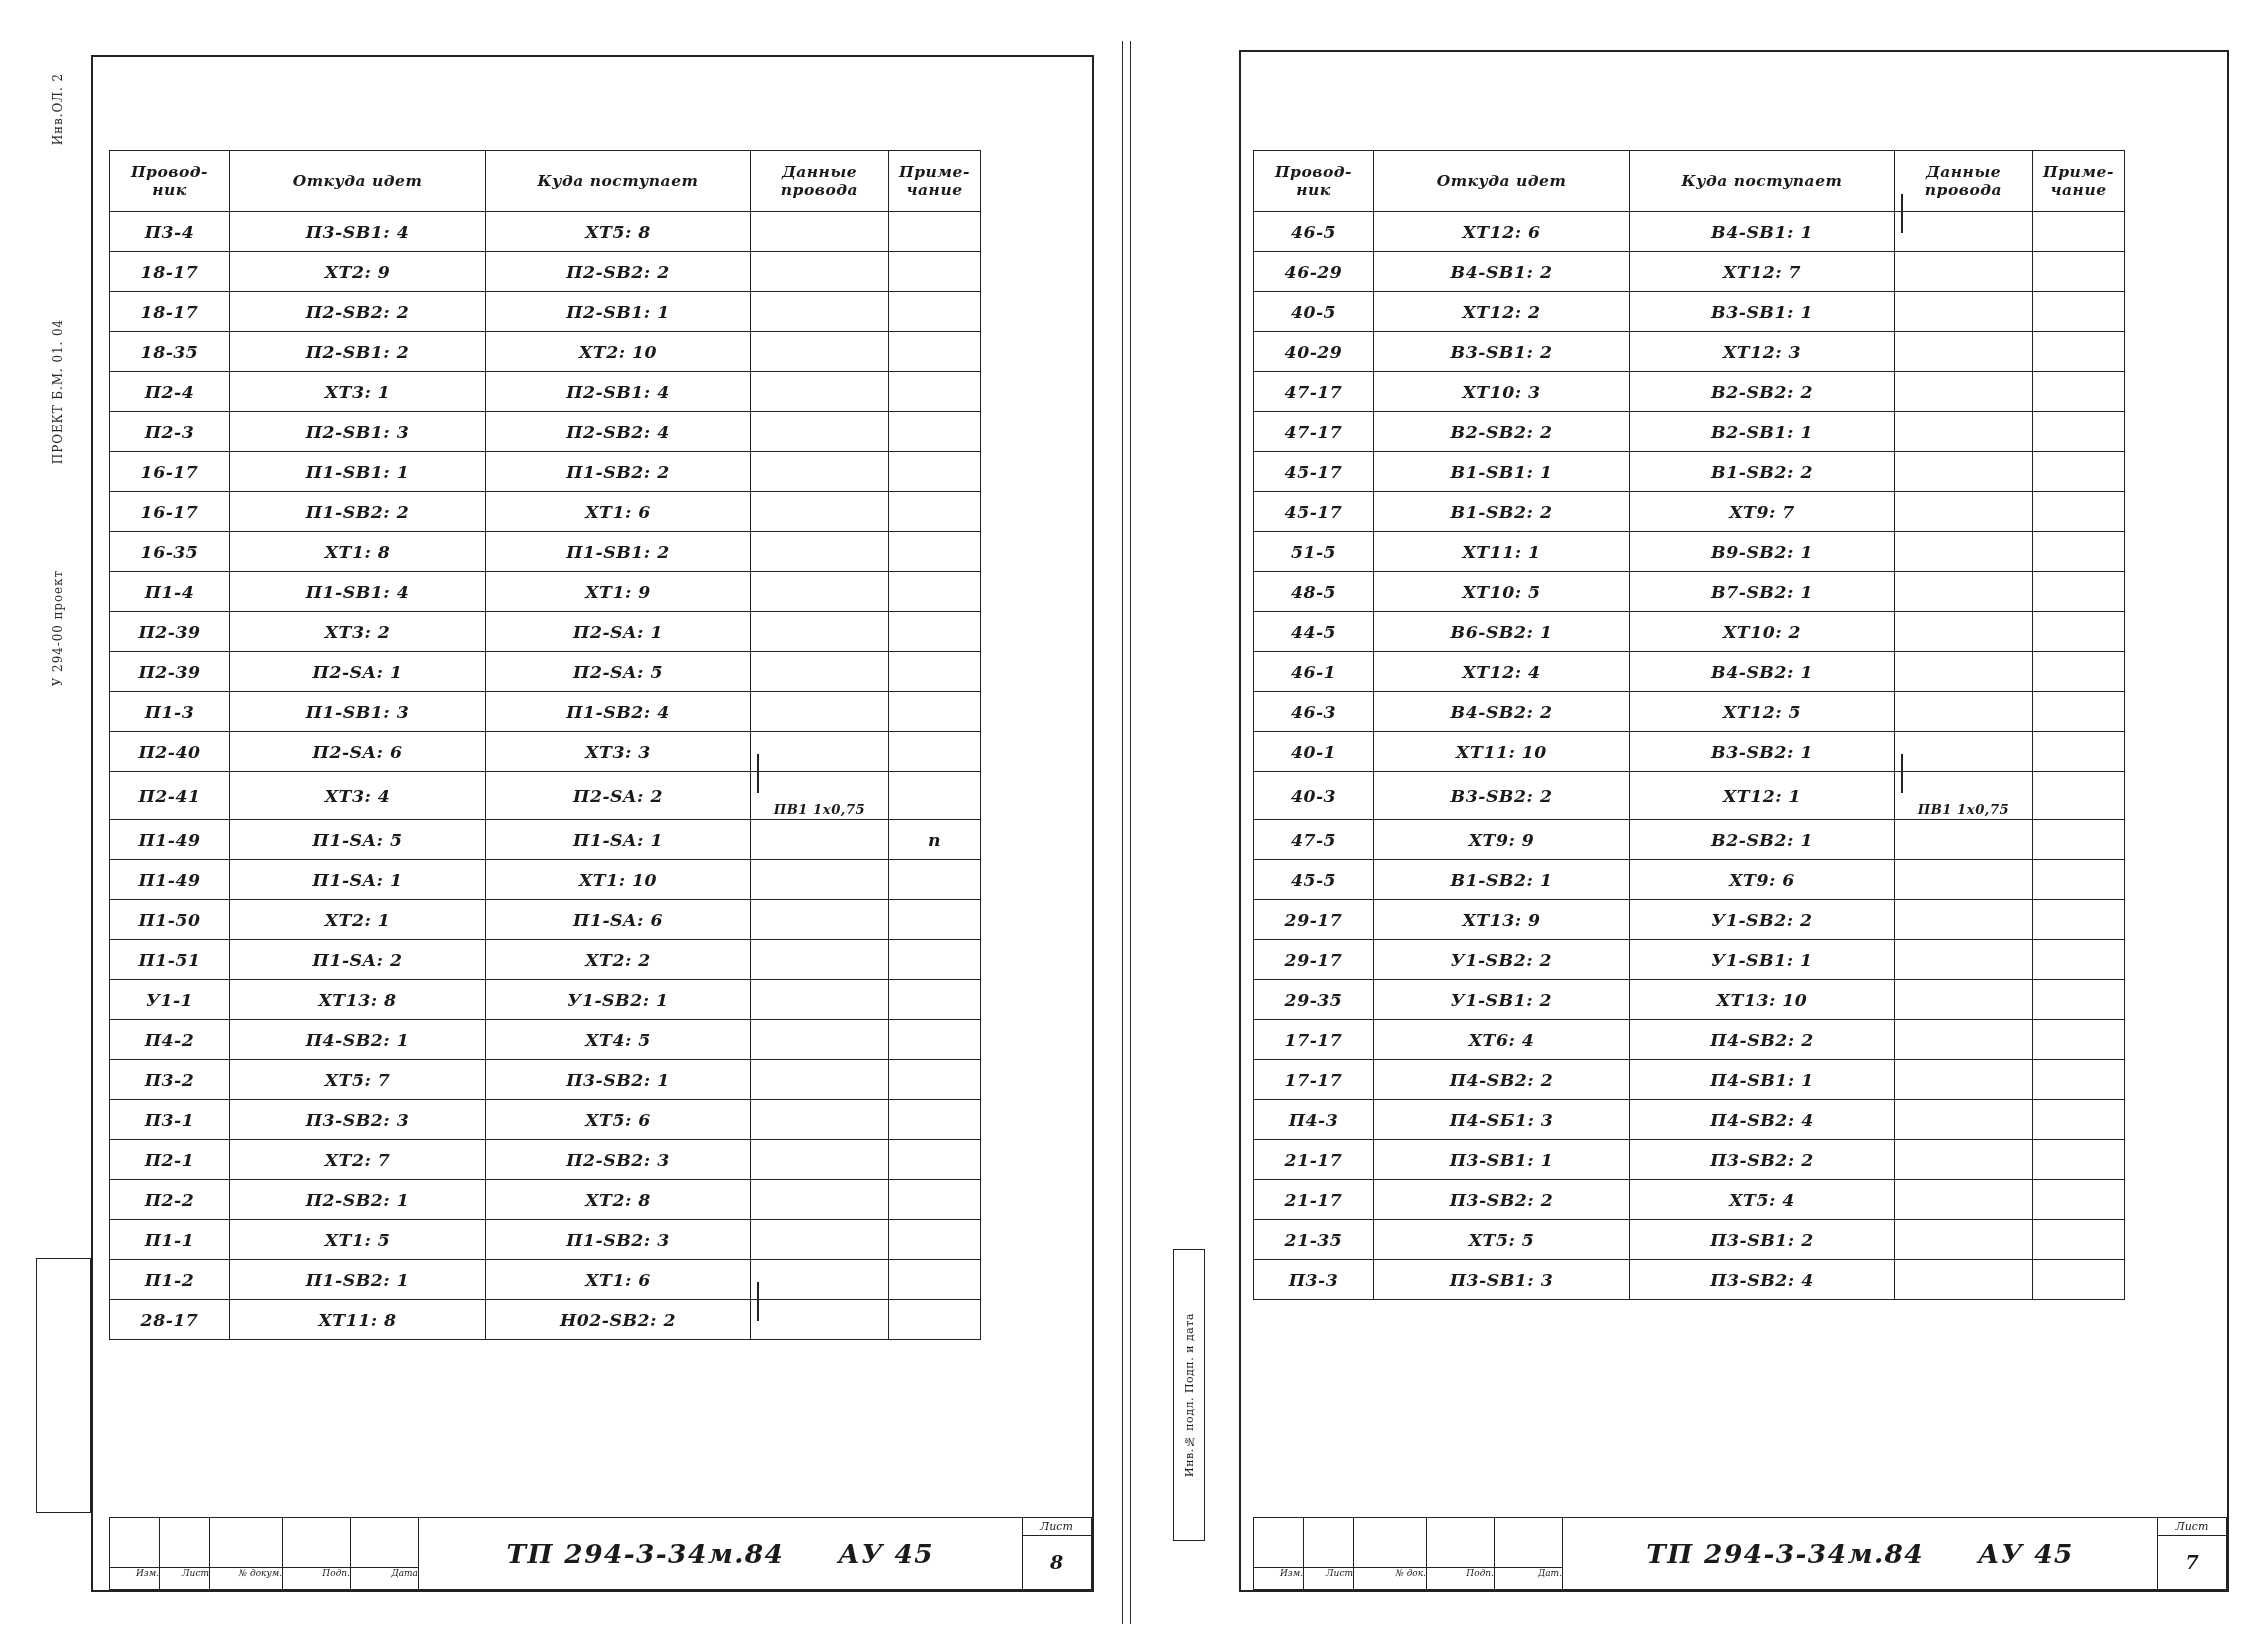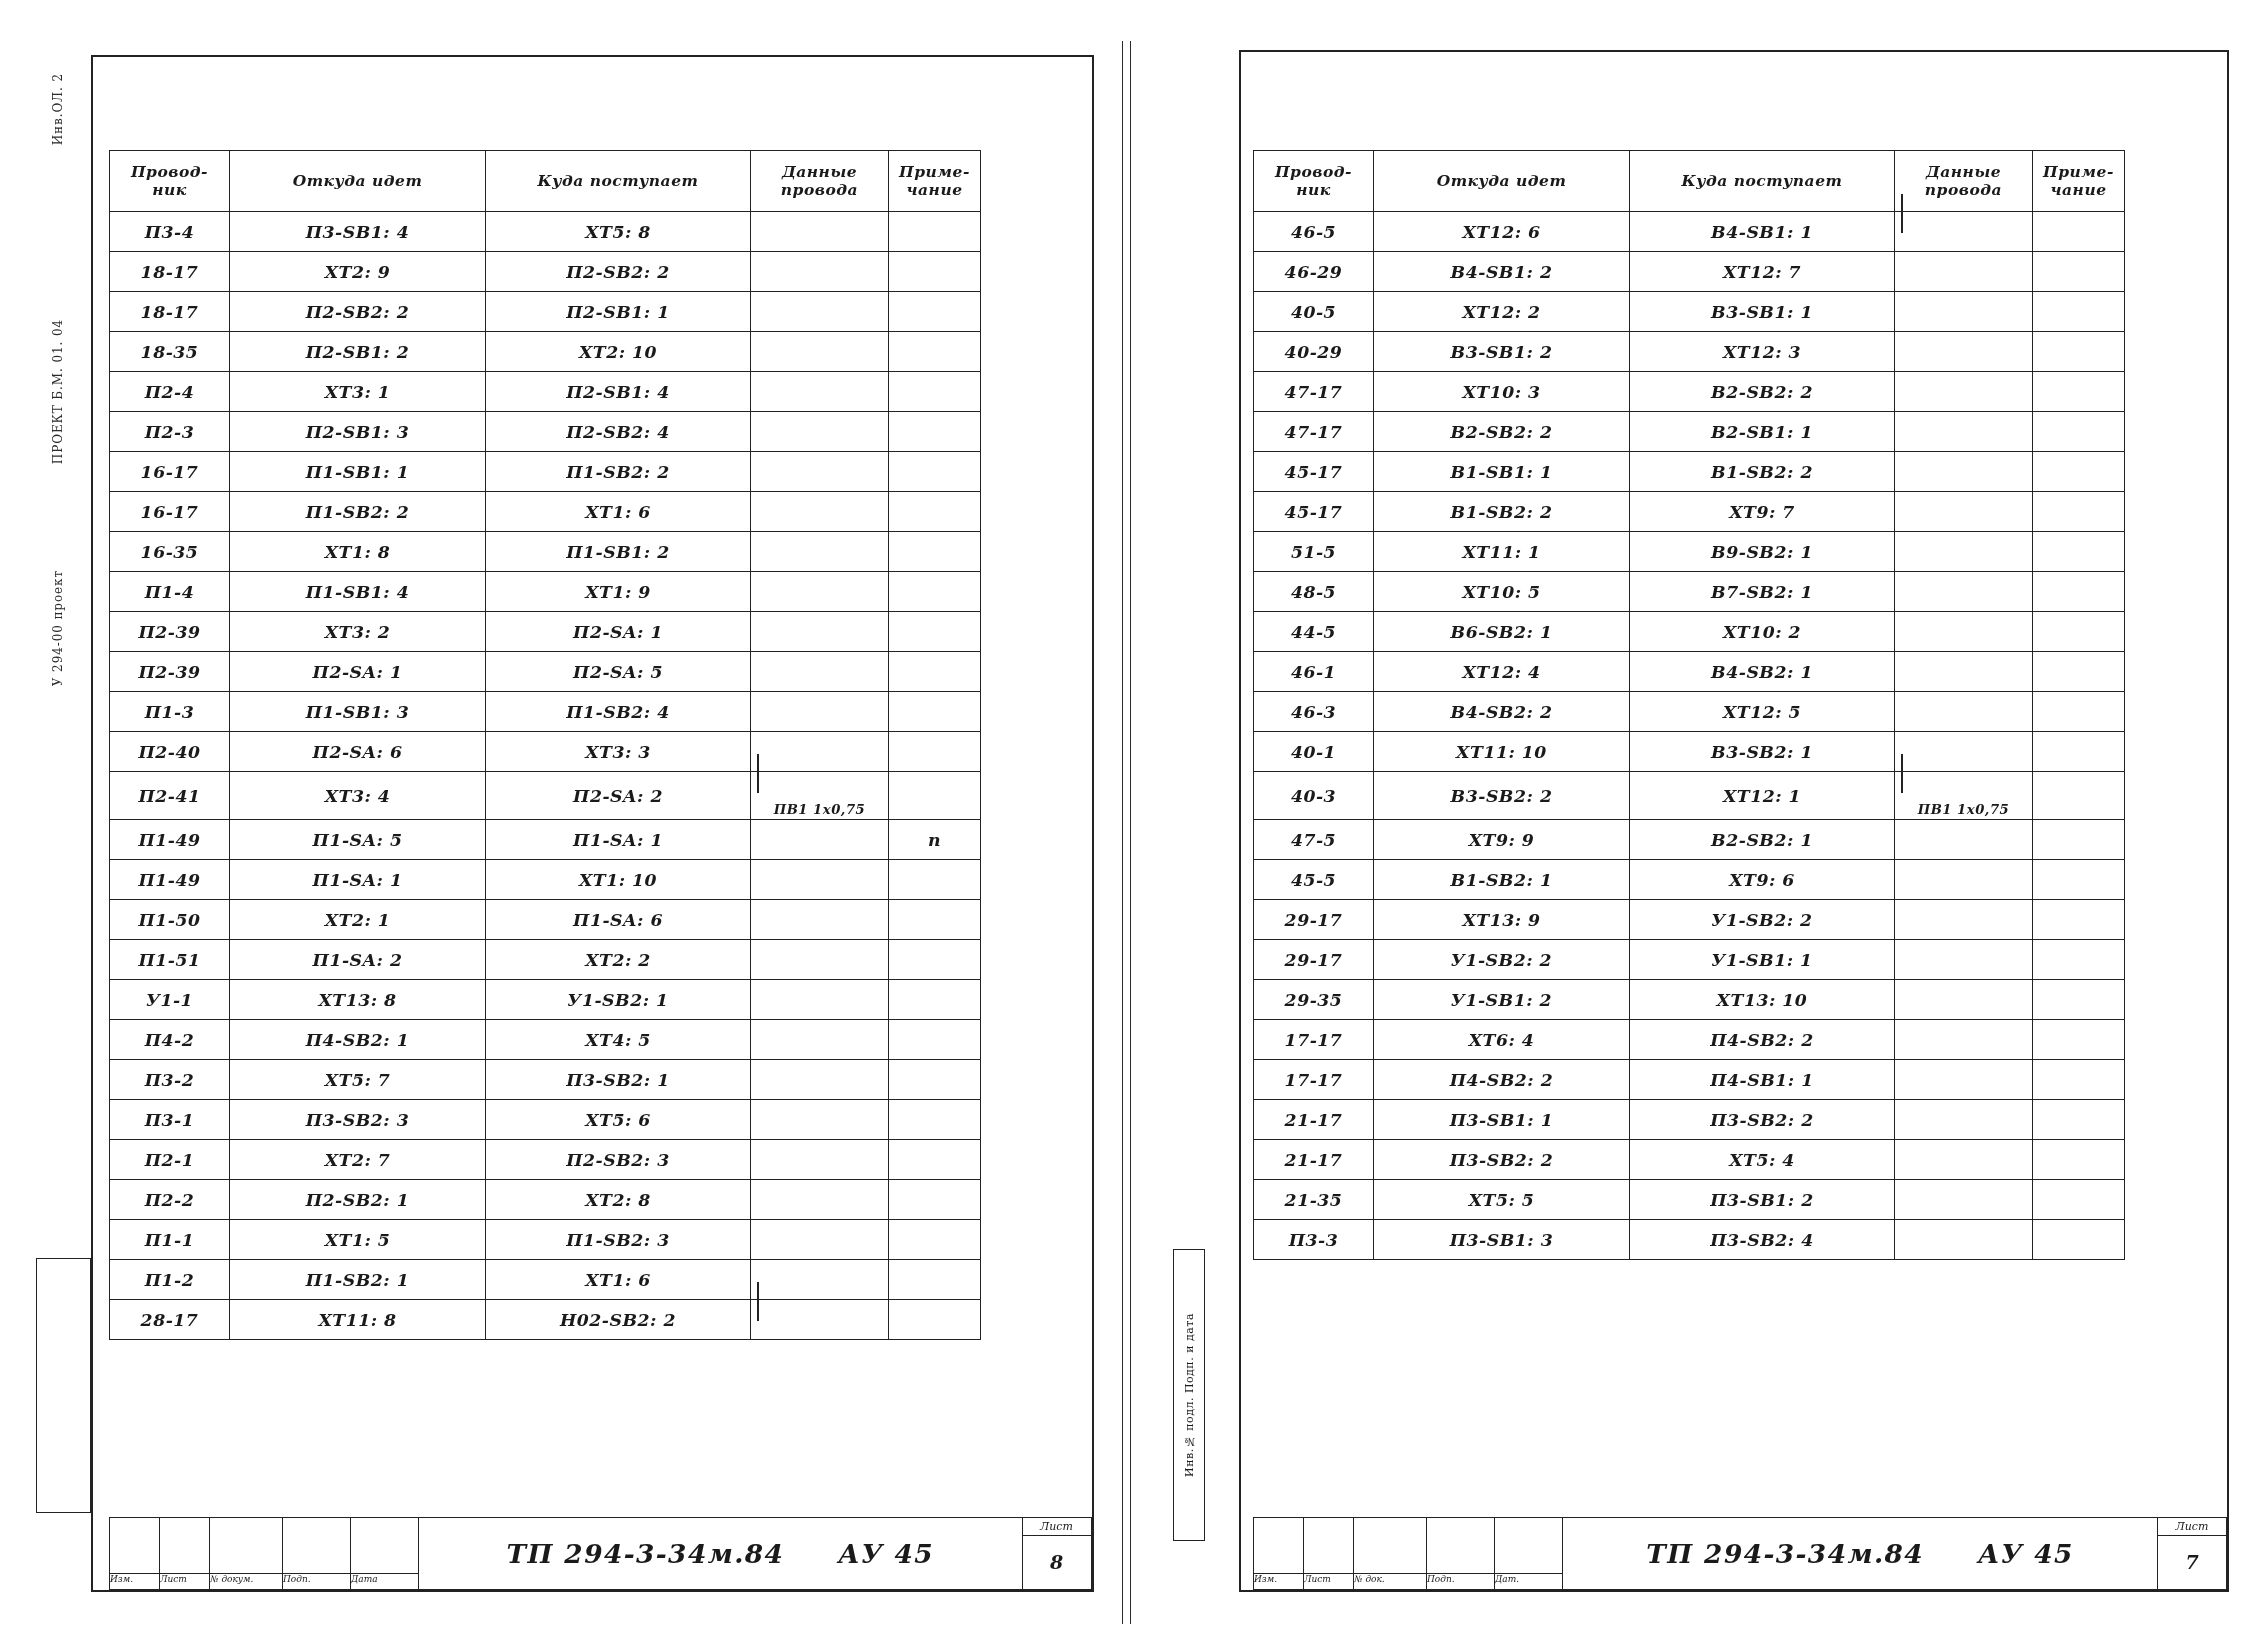--- a/index.html
+++ b/index.html
@@ -157,22 +157,22 @@
     box-sizing: border-box;
     position: relative;
     display: flex;
     flex-direction: column;
     justify-content: flex-end;
   }
   .stamp-cell .sub {
     font-size: 9px;
     font-family: "DejaVu Serif", serif;
     font-style: italic;
-    text-align: left;
-    padding-bottom: 5px;
+    text-align: right;
+    padding-bottom: 11px;
     border-top: 1.4px solid #222;
   }
   .stamp-main {
     flex: 1;
     display: flex;
     align-items: center;
     justify-content: center;
     gap: 54px;
     font-family: "DejaVu Serif", serif;
     font-style: italic;
@@ -630,20 +630,27 @@
             <td class="col-cond">17-17</td>
             <td class="col-from">XT6: 4</td>
             <td class="col-to">П4-SB2: 2</td>
             <td class="col-data data-cell"></td>
             <td class="col-note note-cell"></td>
           </tr>
           <tr>
             <td class="col-cond">17-17</td>
             <td class="col-from">П4-SB2: 2</td>
             <td class="col-to">П4-SB1: 1</td>
+            <td class="col-data data-cell"></td>
+            <td class="col-note note-cell"></td>
+          </tr>
+          <tr>
+            <td class="col-cond">П4-3</td>
+            <td class="col-from">П4-SБ1: 3</td>
+            <td class="col-to">П4-SB2: 4</td>
             <td class="col-data data-cell"></td>
             <td class="col-note note-cell"></td>
           </tr>
           <tr>
             <td class="col-cond">21-17</td>
             <td class="col-from">П3-SB1: 1</td>
             <td class="col-to">П3-SB2: 2</td>
             <td class="col-data data-cell"></td>
             <td class="col-note note-cell"></td>
           </tr>

